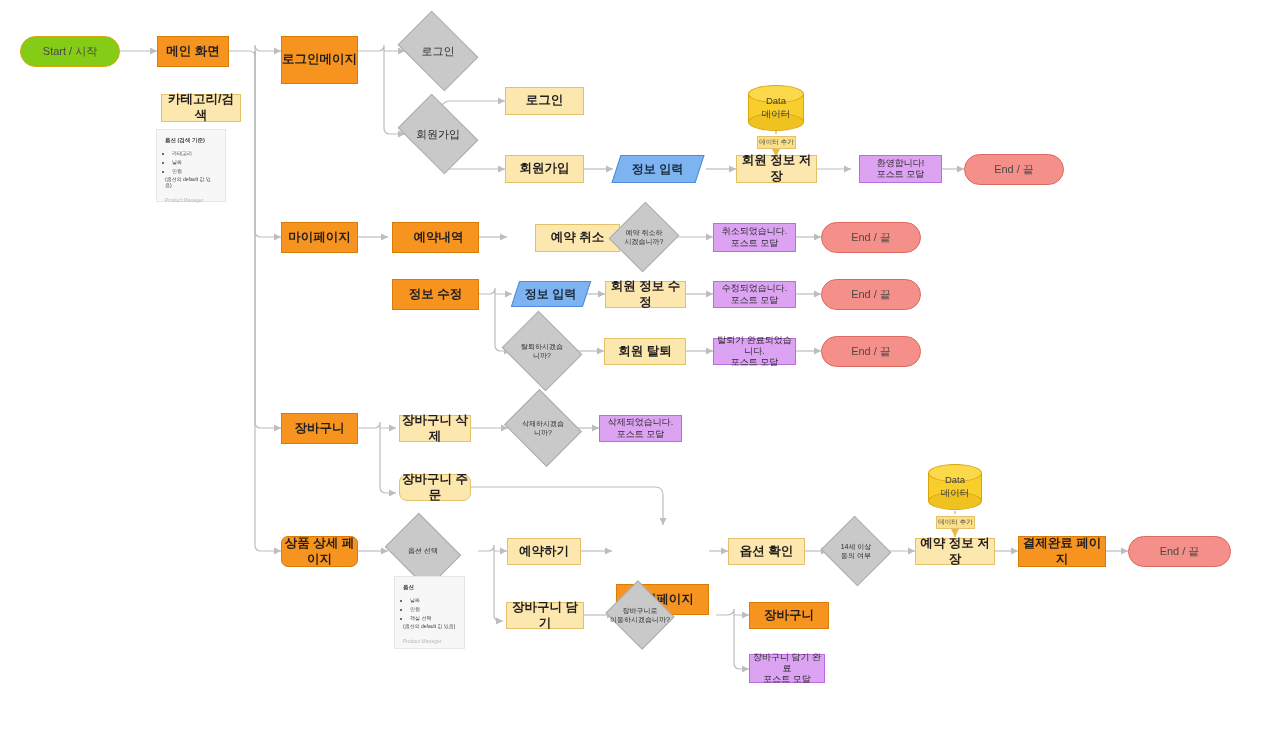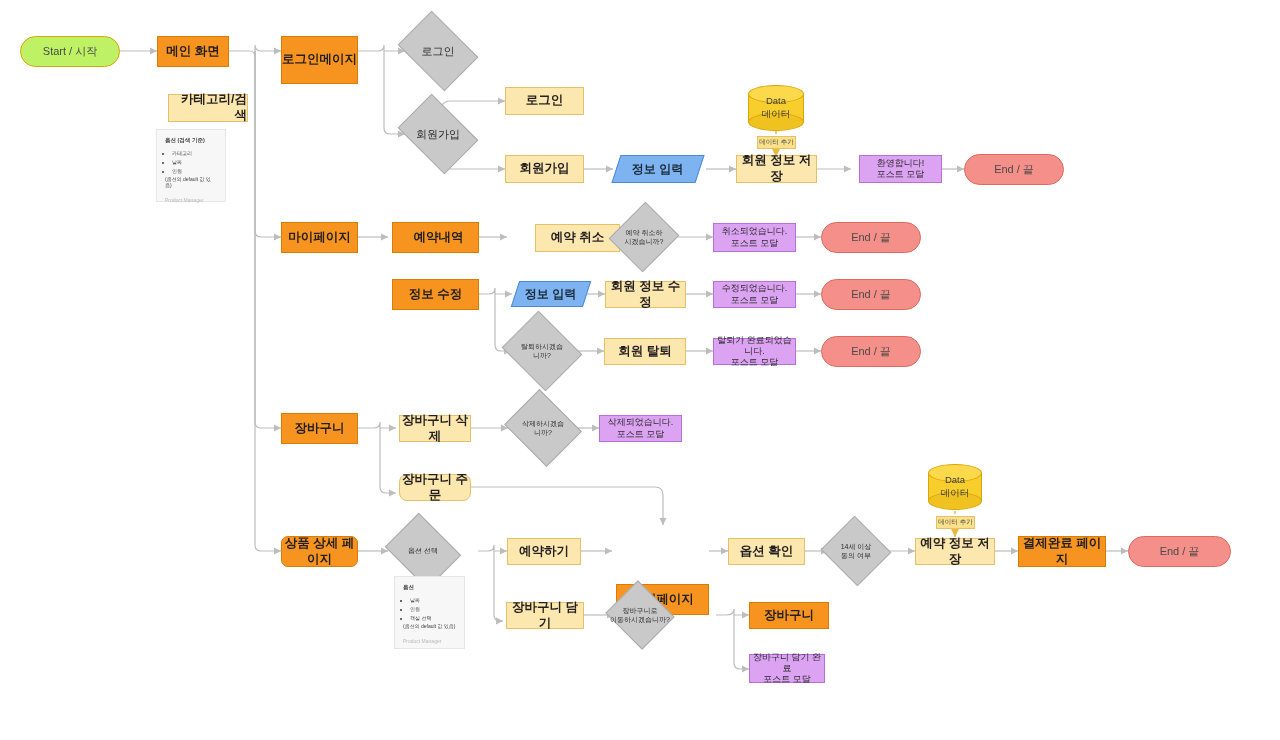--- a/index.html
+++ b/index.html
@@ -29,21 +29,21 @@
     font-weight:bold;font-size:12.5px;color:#231f20;
   }
   .sub{             
     background:#FCE7AE;border:1.3px solid #E3C06A;
     font-weight:bold;font-size:12.5px;color:#231f20;
   }
   .term{            
     border-radius:22px;
     font-size:11px;color:#4a4a4a;font-weight:normal;
   }
-  .term.start{background:#bef264;border:1.3px solid #D9A50D;align-items:center;}
+  .term.start{background:#84cc16;border:1.3px solid #D9A50D;align-items:center;}
   .term.end{background:#F49089;border:1.3px solid #DB6A61;}
   .modal{           
     background:#DCA3F2;border:1.3px solid #B96EDC;
     font-size:9px;color:#2a2a2a;font-weight:normal;
   }
   .io{              
     background:#7DB3F0;border:1.3px solid #4C8BD9;
     font-weight:bold;font-size:12px;color:#1b2a3a;
     transform:skewX(-18deg);
   }
@@ -192,21 +192,21 @@
   </svg>
 
   <div class="node term start" style="left:20px;top:36px;width:100px;height:31px;">
     <span>Start / 시작</span>
   </div>
 
   <div class="node proc" style="left:157px;top:36px;width:72px;height:31px;">
     <span>메인 화면</span>
   </div>
 
-  <div class="node sub" style="left:168px;top:94px;width:80px;height:28px;text-align:right;">
+  <div class="node sub" style="left:161px;top:94px;width:80px;height:28px;">
     <span>카테고리/검색</span>
   </div>
 
   <div class="card" style="left:156px;top:129px;width:70px;height:73px;">
     <div class="c-title">옵션 (검색 기준)</div>
     <ul>
       <li>카테고리</li>
       <li>날짜</li>
       <li>인원</li>
     </ul>

